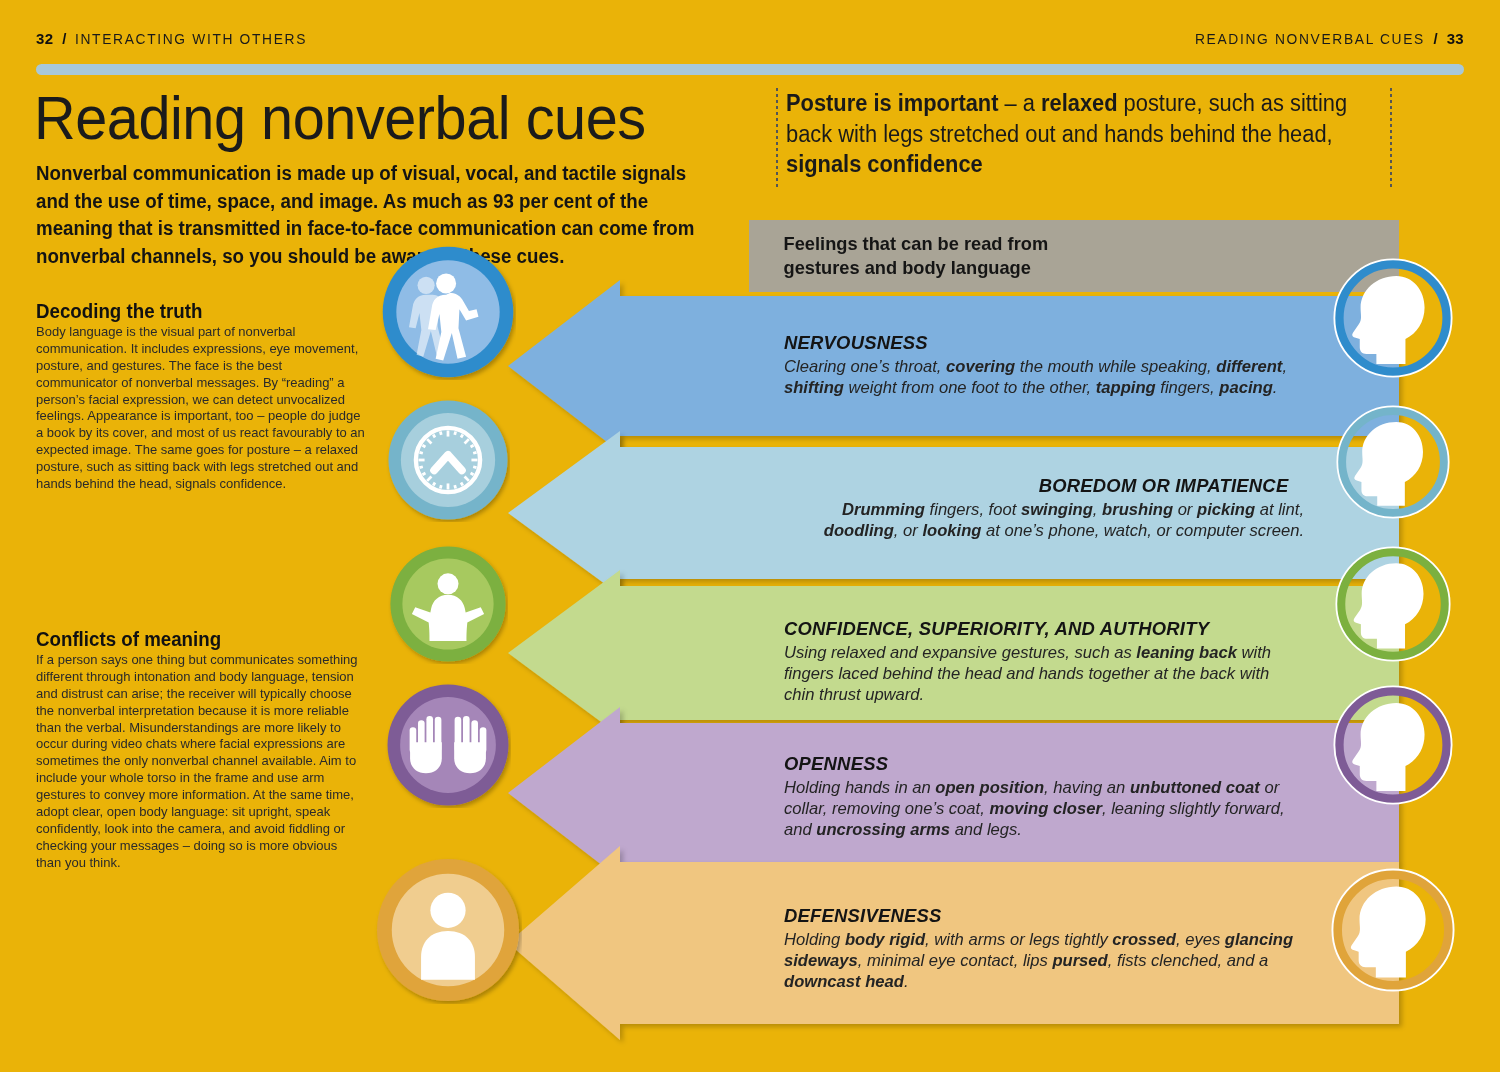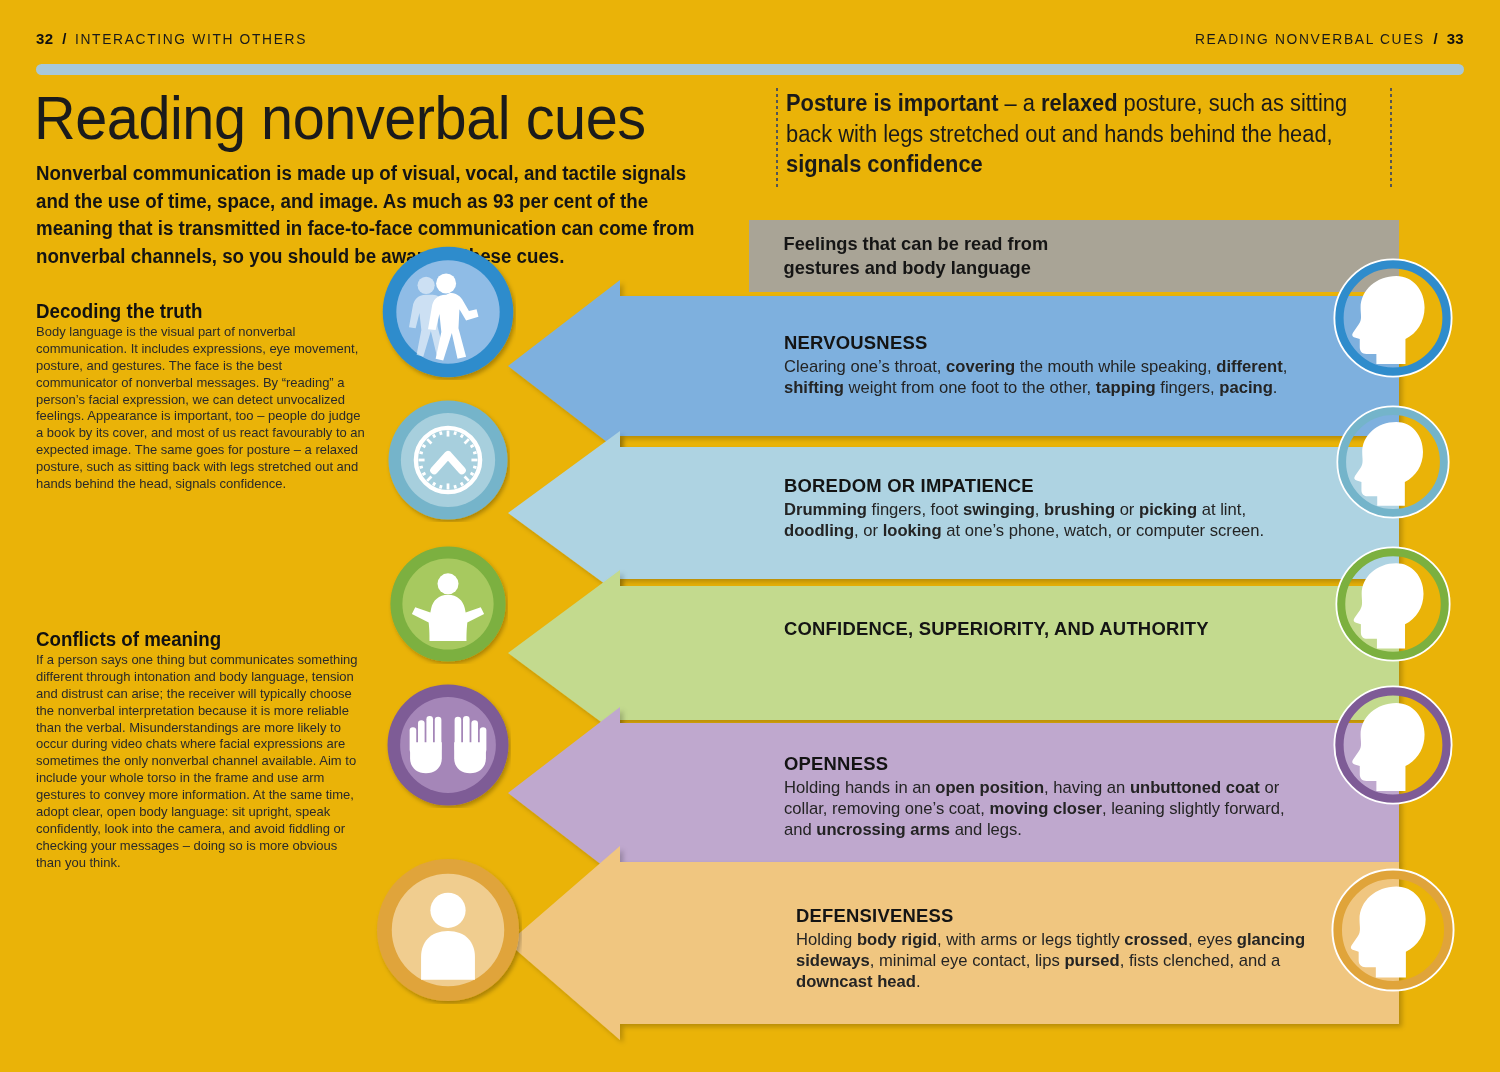--- a/index.html
+++ b/index.html
@@ -72,21 +72,21 @@
     background:#a9a496;
     display:flex; align-items:center;
   }
   .banner-txt {
     font-size:19px; font-weight:bold; line-height:1.25; color:#151515;
     padding-left:36px; transform:scaleX(.96); transform-origin:left center;
     white-space:pre-line;
   }
 
   
-  .rows { position:absolute; left:0; top:0; width:1500px; height:1072px; pointer-events:none; }
+  .rows { position:absolute; left:0; top:0; width:1500px; height:1072px; pointer-events:none;font-style:italic; }
   .row { position:absolute; pointer-events:auto; }
 
   .arrow-svg { position:absolute; left:0; top:0; }
 
   .row-text {
     position:absolute; color:#1a1a1a;
   }
   .row-title {
     font-size:19px; font-weight:bold; letter-spacing:.012em; color:#141414;
     margin-bottom:2px; transform:scaleX(.97); transform-origin:left top;
@@ -193,21 +193,21 @@
       </div>
       <div class="row" style="left: 0px; top: 0px; width: 1500px; height: 1072px;">
   <svg class="arrow-svg" width="1500" height="1072" viewBox="0 0 1500 1072">
     <defs>
       <filter id="sh1" x="-10%" y="-10%" width="130%" height="140%">
         <feDropShadow dx="3" dy="3" stdDeviation="2.5" flood-color="#000" flood-opacity="0.22"></feDropShadow>
       </filter>
     </defs>
     <polygon points="1399,447 620,447 620,431 508,513 620,595 620,579 1399,579" fill="#aed3e2" filter="url(#sh1)"></polygon>
   </svg>
-        <div class="row-text" style="left: 784px; top: 475px; width: 520px;">
+        <div class="row-text" style="left: 784px; top: 475px; width: 520px; text-align: right;">
           <div class="row-title">BOREDOM OR IMPATIENCE</div>
           <div class="row-body"><b>Drumming</b> fingers, foot <b>swinging</b>, <b>brushing</b> or <b>picking</b> at lint, <b>doodling</b>, or <b>looking</b> at one’s phone, watch, or computer screen.</div>
         </div>
         <div class="lcircle" style="left: 386px; top: 398px; width: 124px; height: 124px;">
    <svg width="124" height="124" viewBox="0 0 100 100">
      <defs>
        <filter id="cs1" x="-15%" y="-15%" width="140%" height="140%">
          <feDropShadow dx="1.5" dy="2" stdDeviation="1.6" flood-color="#000" flood-opacity="0.28"></feDropShadow>
        </filter>
      </defs>
@@ -258,20 +258,21 @@
   <svg class="arrow-svg" width="1500" height="1072" viewBox="0 0 1500 1072">
     <defs>
       <filter id="sh2" x="-10%" y="-10%" width="130%" height="140%">
         <feDropShadow dx="3" dy="3" stdDeviation="2.5" flood-color="#000" flood-opacity="0.22"></feDropShadow>
       </filter>
     </defs>
     <polygon points="1399,586 620,586 620,570 508,653 620,736 620,720 1399,720" fill="#c3da8e" filter="url(#sh2)"></polygon>
   </svg>
         <div class="row-text" style="left: 784px; top: 618px; width: 520px;">
           <div class="row-title">CONFIDENCE, SUPERIORITY, AND AUTHORITY</div>
+          <div class="row-body">Using relaxed and expansive gestures, such as <b>leaning back</b> with fingers laced behind the head and hands together at the back with chin thrust upward.</div>
         </div>
         <div class="lcircle" style="left: 388px; top: 544px; width: 120px; height: 120px;">
    <svg width="120" height="120" viewBox="0 0 100 100">
      <defs>
        <filter id="cs2" x="-15%" y="-15%" width="140%" height="140%">
          <feDropShadow dx="1.5" dy="2" stdDeviation="1.6" flood-color="#000" flood-opacity="0.28"></feDropShadow>
        </filter>
      </defs>
      <circle cx="50" cy="50" r="48" fill="#7cb03f" filter="url(#cs2)"></circle>
      <circle cx="50" cy="50" r="38" fill="#a7c95f"></circle>
@@ -347,21 +348,21 @@
       </div>
       <div class="row" style="left: 0px; top: 0px; width: 1500px; height: 1072px;">
   <svg class="arrow-svg" width="1500" height="1072" viewBox="0 0 1500 1072">
     <defs>
       <filter id="sh4" x="-10%" y="-10%" width="130%" height="140%">
         <feDropShadow dx="3" dy="3" stdDeviation="2.5" flood-color="#000" flood-opacity="0.22"></feDropShadow>
       </filter>
     </defs>
     <polygon points="1399,862 620,862 620,846 508,943 620,1040 620,1024 1399,1024" fill="#f0c680" filter="url(#sh4)"></polygon>
   </svg>
-        <div class="row-text" style="left: 784px; top: 905px; width: 520px; margin-left: 12px;">
+        <div class="row-text" style="left: 784px; top: 905px; width: 520px;">
           <div class="row-title">DEFENSIVENESS</div>
           <div class="row-body">Holding <b>body rigid</b>, with arms or legs tightly <b>crossed</b>, eyes <b>glancing sideways</b>, minimal eye contact, lips <b>pursed</b>, fists clenched, and a <b>downcast head</b>.</div>
         </div>
         <div class="lcircle" style="left: 374px; top: 856px; width: 148px; height: 148px;">
    <svg width="148" height="148" viewBox="0 0 100 100">
      <defs>
        <filter id="cs4" x="-15%" y="-15%" width="140%" height="140%">
          <feDropShadow dx="1.5" dy="2" stdDeviation="1.6" flood-color="#000" flood-opacity="0.28"></feDropShadow>
        </filter>
      </defs>

